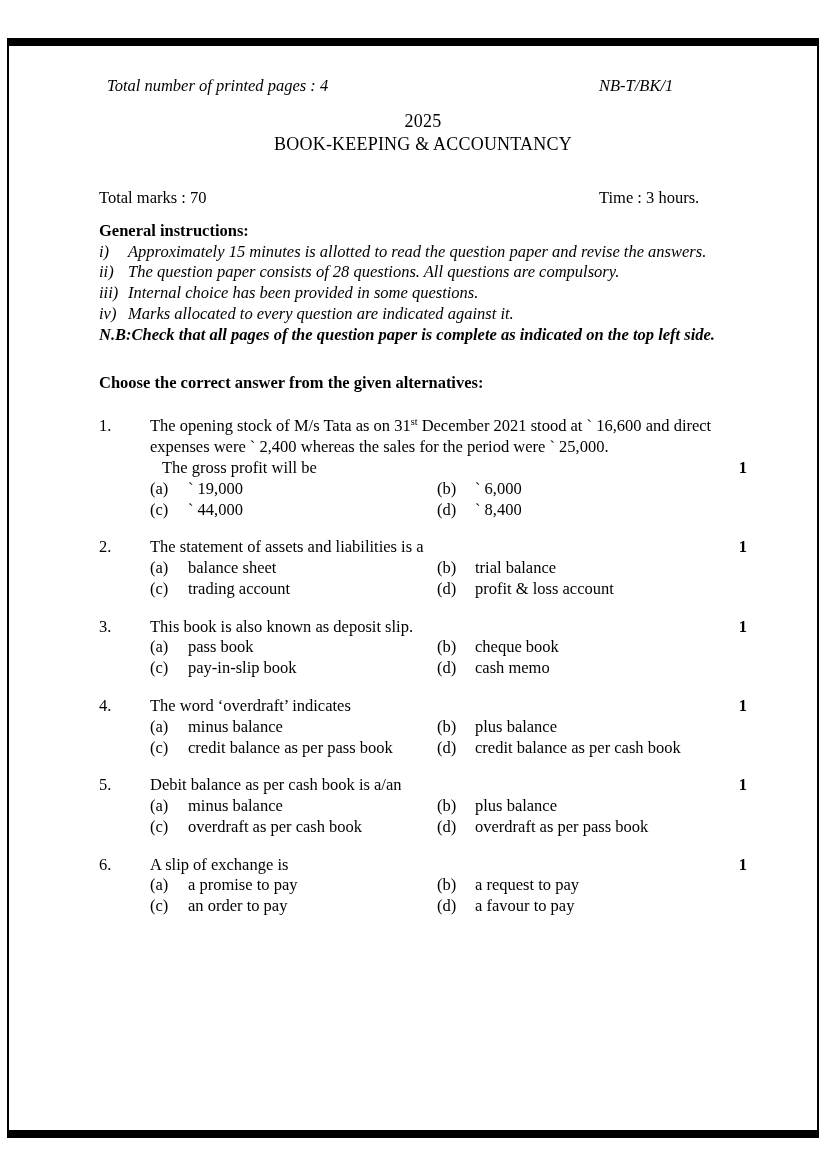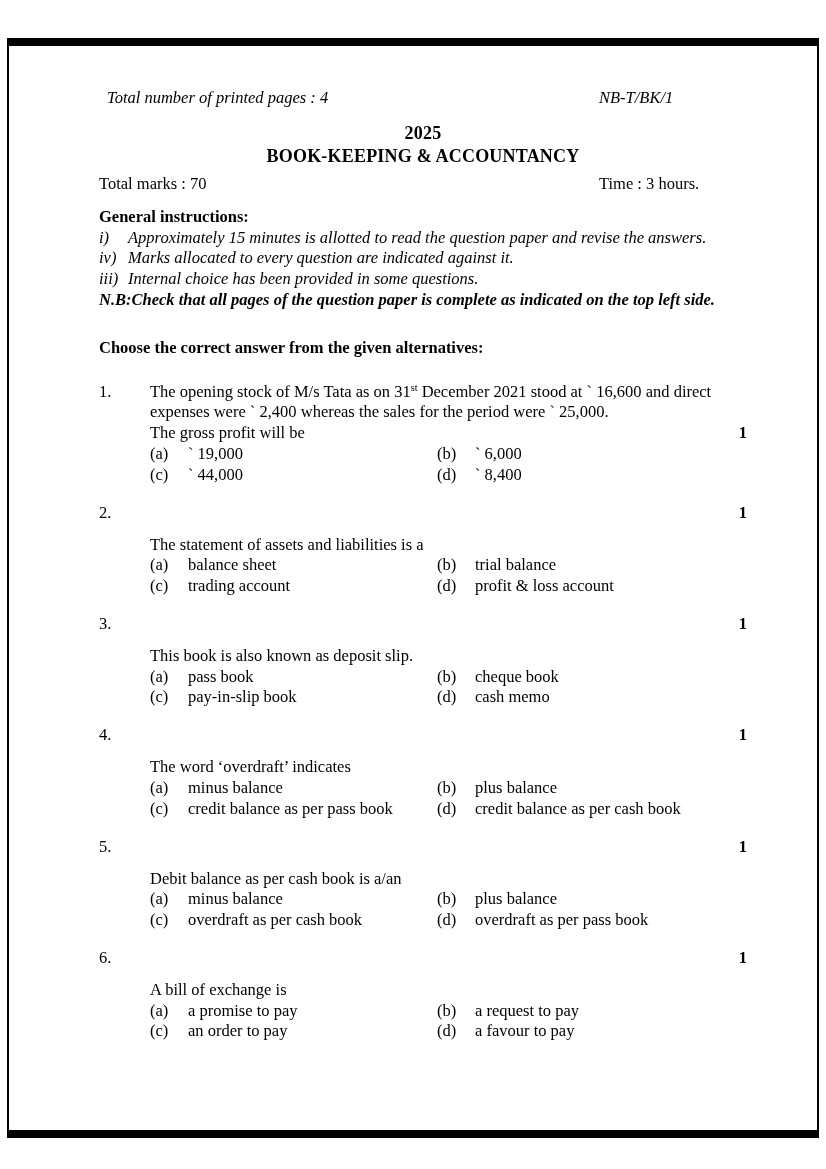--- a/index.html
+++ b/index.html
@@ -9,52 +9,52 @@
     background: #ffffff; color: #000000;
     font-family: "Liberation Serif", serif;
     font-size: 16.5px; line-height: 1.26;
     position: relative; overflow: hidden;
   }
   .frame {
     position: absolute; top: 38px; left: 7px; right: 7px; bottom: 31px;
     border: 2px solid #000;
     border-top-width: 8px; border-bottom-width: 8px;
   }
-  .content { position: absolute; top: 88px; left: 99px; width: 648px; }
+  .content { position: absolute; top: 76px; left: 99px; width: 648px; }
 
   .row-split { display: flex; }
   .row-split .left { flex: 1; }
   .row-split .right { width: 148px; flex: none; }
 
   .header-row { font-style: italic; }
   .header-row .left { padding-left: 8px; }
 
-  .title-block { text-align: center; margin-top: 13px; font-weight: bold; font-size: 18px; letter-spacing: 0.2px; }
+  .title-block { text-align: center; margin-top: 13px; font-weight: normal; font-size: 18px; letter-spacing: 0.2px; }
   .title-block .line { margin-bottom: 1px; }
 
-  .marks-time { margin-top: 6px; gap: 44px; }
+  .marks-time { margin-top: 32px; gap: 44px; }
 
   .instructions { margin-top: 12px; }
   .instr-heading { font-weight: bold; }
   .instr-item { display: flex; font-style: italic; }
   .instr-num { width: 29px; flex: none; }
   .instr-text { flex: 1; }
   .nb { font-weight: bold; font-style: italic; }
 
   .section-heading { font-weight: bold; margin-top: 27px; margin-bottom: 23px; }
 
   .question { margin-top: 17px; }
   .question:first-of-type { margin-top: 0; }
   .q-row { display: flex; }
   .q-num { width: 51px; flex: none; }
   .q-body { flex: 1; }
-  .q-text { flex: 1; margin-top: 32px; }
+  .q-text { flex: 1; }
   .q-marks { font-weight: bold; text-align: right; min-width: 20px; flex: none; }
   .q-intro { padding-right: 32px; }
-  .q-stem-row { display: flex; justify-content: space-between; }
+  .q-stem-row { display: flex; justify-content: space-between; margin-left: 12px; }
 
   .options { margin-left: 51px; display: grid; grid-template-columns: 287px 1fr; }
   .option { display: flex; }
   .opt-label { width: 38px; flex: none; }
   sup { font-size: 0.62em; line-height: 0; }
 </style>
 </head>
 <body>
 
 <div class="frame"></div>
@@ -76,26 +76,30 @@
     <span class="right">Time : 3 hours.</span>
   </div>
 
   <div class="instructions">
     <div class="instr-heading">General instructions:</div>
     <div class="instr-item">
       <span class="instr-num">i)</span>
       <span class="instr-text">Approximately 15 minutes is allotted to read the question paper and revise the answers.</span>
     </div>
     <div class="instr-item">
+      <span class="instr-num">ii)</span>
+      <span class="instr-text">The question paper consists of 28 questions. All questions are compulsory.</span>
+    </div>
+    <div class="instr-item">
+      <span class="instr-num">iii)</span>
+      <span class="instr-text">Internal choice has been provided in some questions.</span>
+    </div>
+    <div class="instr-item">
       <span class="instr-num">iv)</span>
       <span class="instr-text">Marks allocated to every question are indicated against it.</span>
-    </div>
-    <div class="instr-item">
-      <span class="instr-num">iii)</span>
-      <span class="instr-text">Internal choice has been provided in some questions.</span>
     </div>
     <div class="nb">N.B:Check that all pages of the question paper is complete as indicated on the top left side.</div>
   </div>
 
   <div class="section-heading">Choose the correct answer from the given alternatives:</div>
 
   <div class="questions-list">
 
     <div class="question">
       <div class="q-row">
@@ -228,21 +232,21 @@
         <div class="option">
           <span class="opt-label">(d)</span>
           <span class="opt-text">overdraft as per pass book</span>
         </div>
       </div>
     </div>
 
     <div class="question">
       <div class="q-row">
         <span class="q-num">6.</span>
-        <span class="q-text">A bill of exchange is</span>
+        <span class="q-text">A slip of exchange is</span>
         <span class="q-marks">1</span>
       </div>
       <div class="options">
         <div class="option">
           <span class="opt-label">(a)</span>
           <span class="opt-text">a promise to pay</span>
         </div>
         <div class="option">
           <span class="opt-label">(b)</span>
           <span class="opt-text">a request to pay</span>

